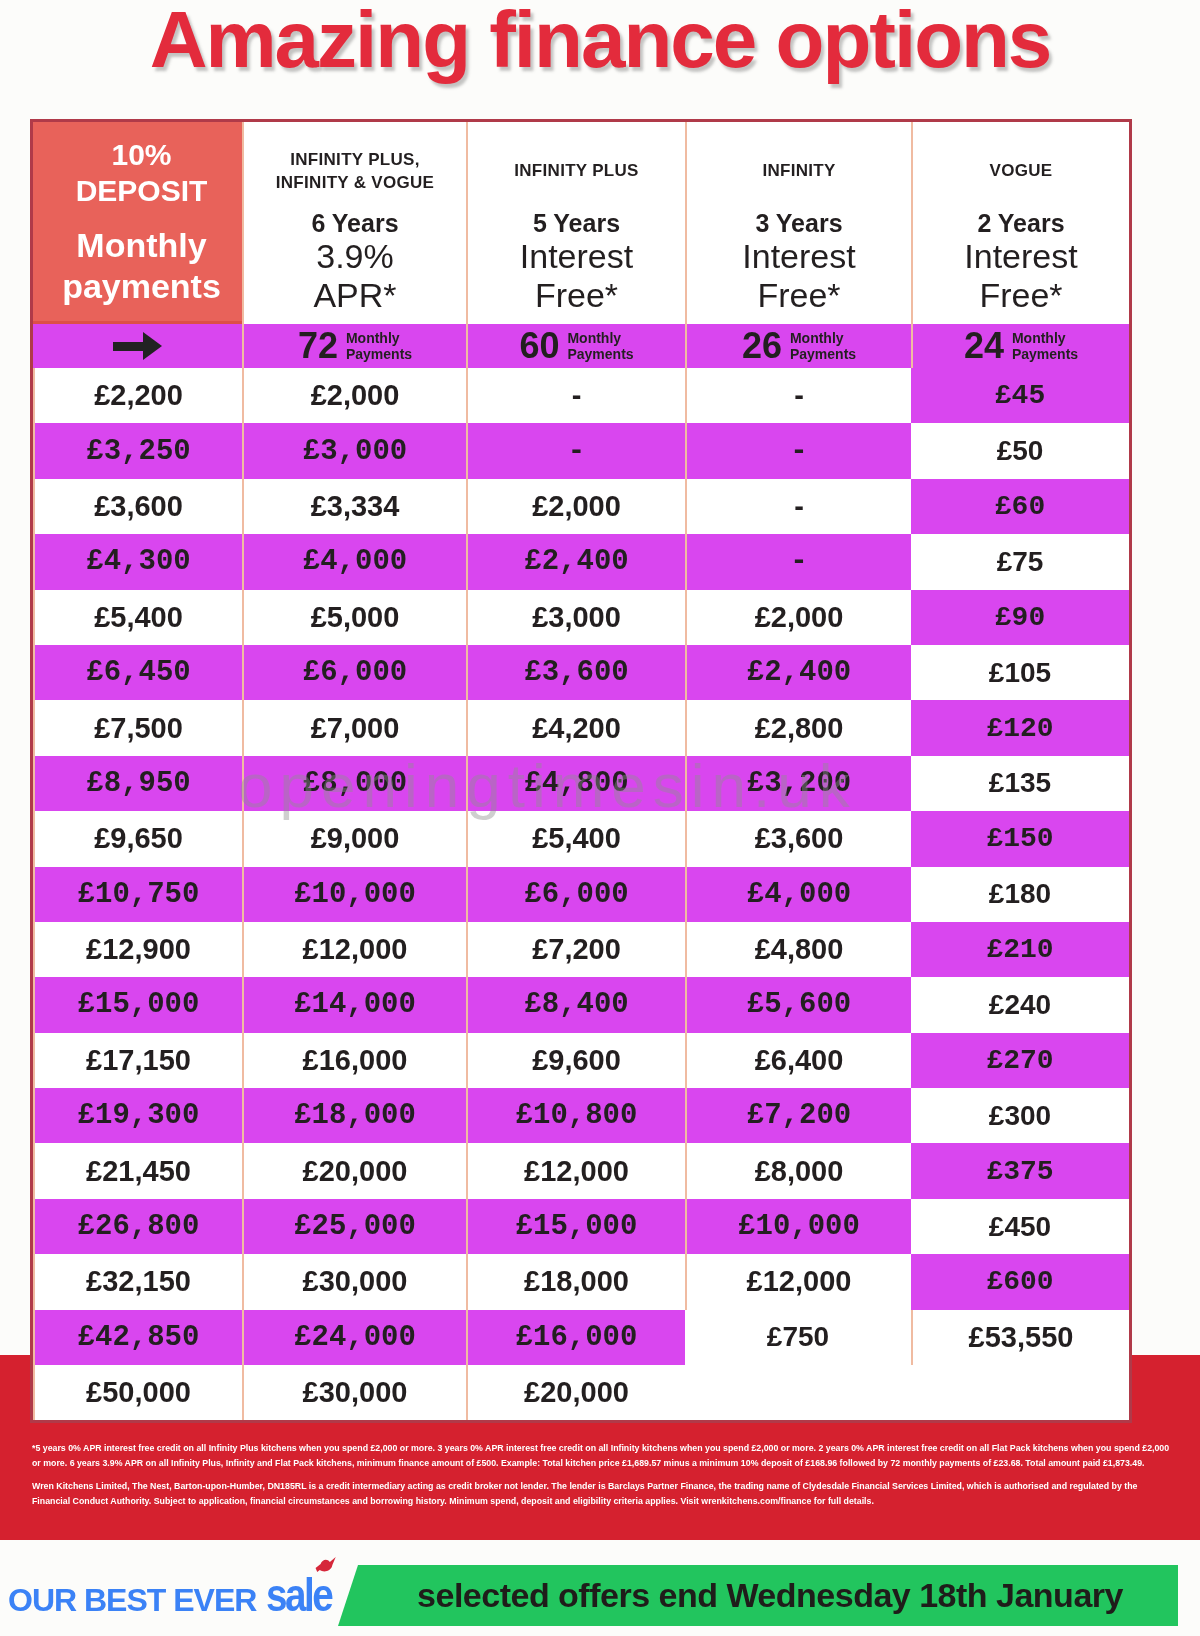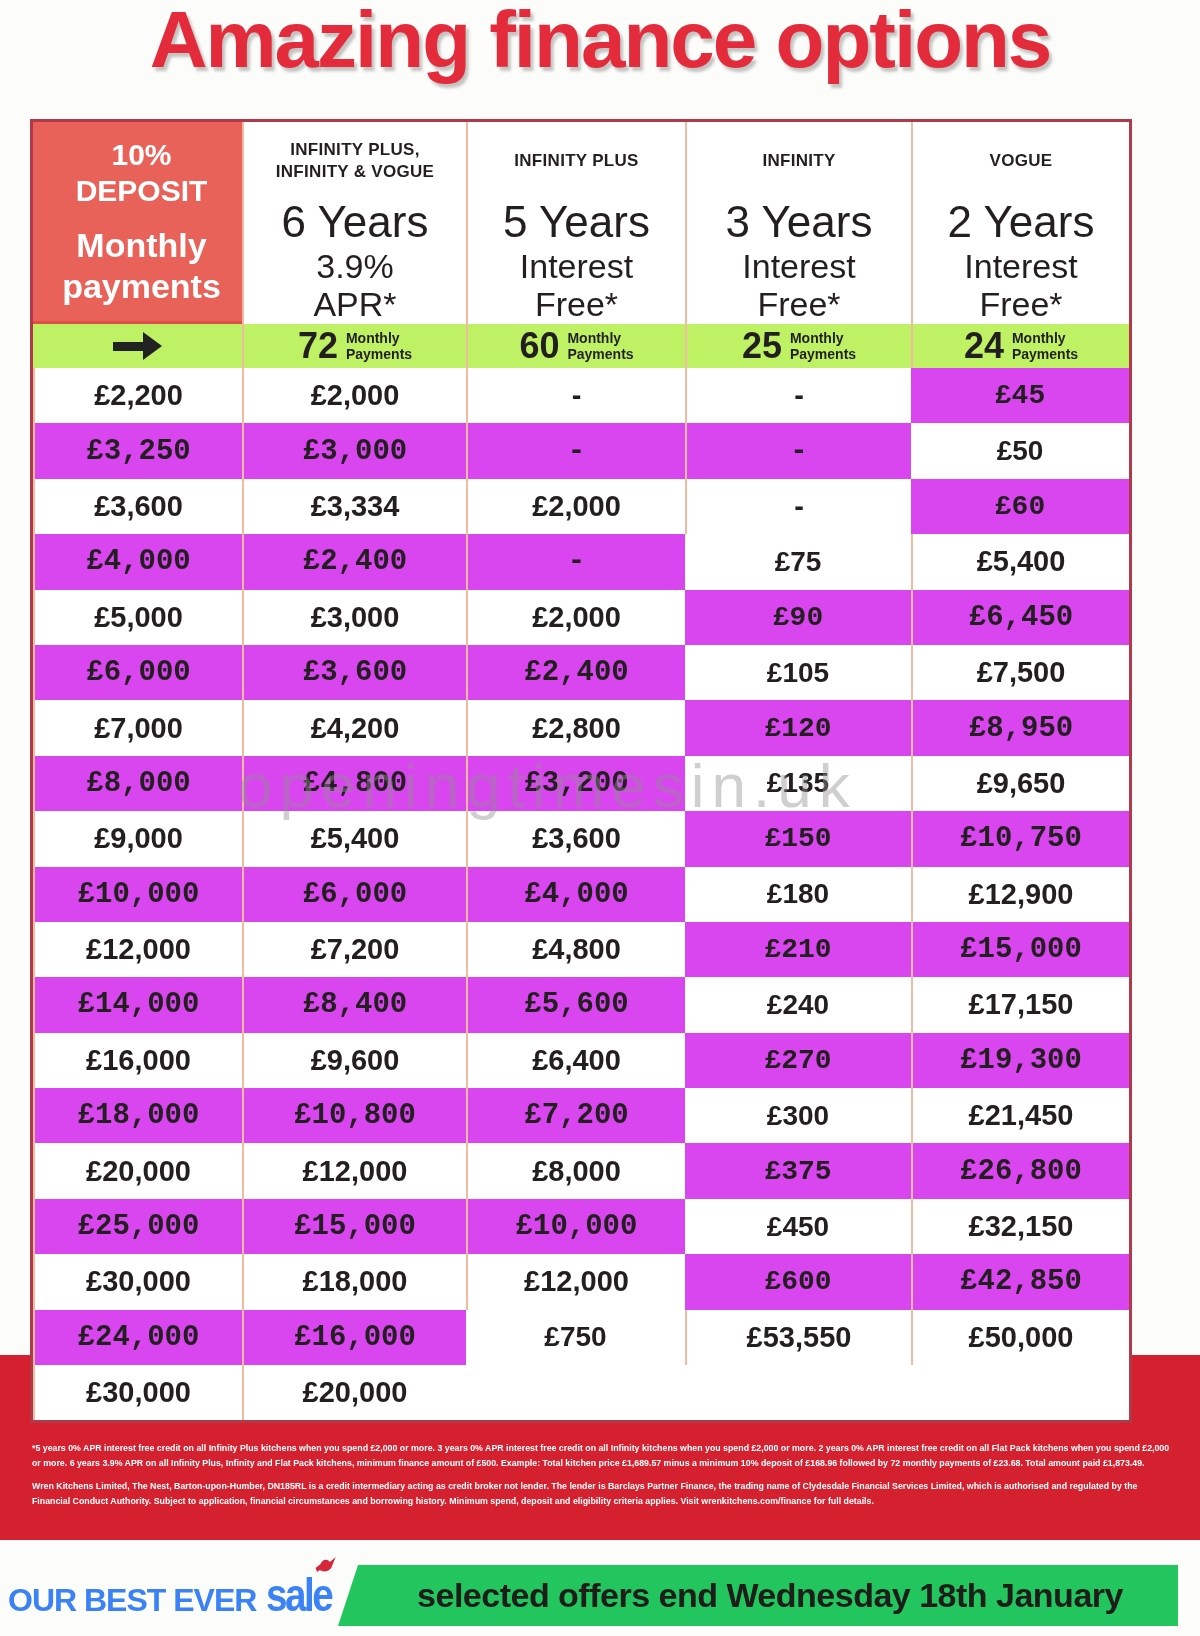--- a/index.html
+++ b/index.html
@@ -45,24 +45,24 @@
   }
   .dh-small{font-size:30px;font-weight:700;line-height:1.2;}
   .dh-big{font-size:34px;font-weight:800;line-height:1.18;}
   .dh-gap{height:16px;}
   .col-head{flex-direction:column;background:#ffffff;padding-top:14px;}
   .col-name{
     font-size:17px;font-weight:800;letter-spacing:.3px;line-height:1.3;
     white-space:pre-line;text-align:center;
     height:52px;display:flex;align-items:center;justify-content:center;
   }
-  .col-term{font-size:44px;font-weight:400;margin-top:12px;line-height:1.1;}
+  .col-term{font-size:25px;font-weight:700;margin-top:12px;line-height:1.1;}
   .col-rate{font-size:34px;font-weight:500;line-height:1.14;}
   
-  .sub-cell{background:#bef264;}
+  .sub-cell{background:#d946ef;}
   .inst-group{display:flex;align-items:center;}
   .inst-num{font-size:36px;font-weight:800;}
   .inst-label{margin-left:8px;font-size:14px;font-weight:800;line-height:1.15;text-align:left;}
   
   .arrow{display:flex;align-items:center;}
   .arrow-shaft{width:30px;height:9px;background:#222222;}
   .arrow-head{width:0;height:0;border-left:19px solid #222222;border-top:14px solid transparent;border-bottom:14px solid transparent;}
   
   .deposit-cell{font-size:28px;font-weight:800;}
   .value-cell{font-size:29px;font-weight:600;}
@@ -165,21 +165,21 @@
       <div class="inst-num">60</div>
       <div class="inst-label">
         <div>Monthly</div>
         <div>Payments</div>
       </div>
     </div>
   </div>
 
   <div class="cell sub-cell bcol">
     <div class="inst-group">
-      <div class="inst-num">25</div>
+      <div class="inst-num">26</div>
       <div class="inst-label">
         <div>Monthly</div>
         <div>Payments</div>
       </div>
     </div>
   </div>
 
   <div class="cell sub-cell bcol">
     <div class="inst-group">
       <div class="inst-num">24</div>
@@ -198,20 +198,21 @@
     <div class="cell row-pink value-cell bcol">£3,250</div>
     <div class="cell row-pink value-cell bcol">£3,000</div>
     <div class="cell row-pink value-cell bcol">-</div>
     <div class="cell row-pink value-cell bcol">-</div>
     <div class="cell row-white deposit-cell">£50</div>
     <div class="cell row-white value-cell bcol">£3,600</div>
     <div class="cell row-white value-cell bcol">£3,334</div>
     <div class="cell row-white value-cell bcol">£2,000</div>
     <div class="cell row-white value-cell bcol">-</div>
     <div class="cell row-pink deposit-cell">£60</div>
+    <div class="cell row-pink value-cell bcol">£4,300</div>
     <div class="cell row-pink value-cell bcol">£4,000</div>
     <div class="cell row-pink value-cell bcol">£2,400</div>
     <div class="cell row-pink value-cell bcol">-</div>
     <div class="cell row-white deposit-cell">£75</div>
     <div class="cell row-white value-cell bcol">£5,400</div>
     <div class="cell row-white value-cell bcol">£5,000</div>
     <div class="cell row-white value-cell bcol">£3,000</div>
     <div class="cell row-white value-cell bcol">£2,000</div>
     <div class="cell row-pink deposit-cell">£90</div>
     <div class="cell row-pink value-cell bcol">£6,450</div>

